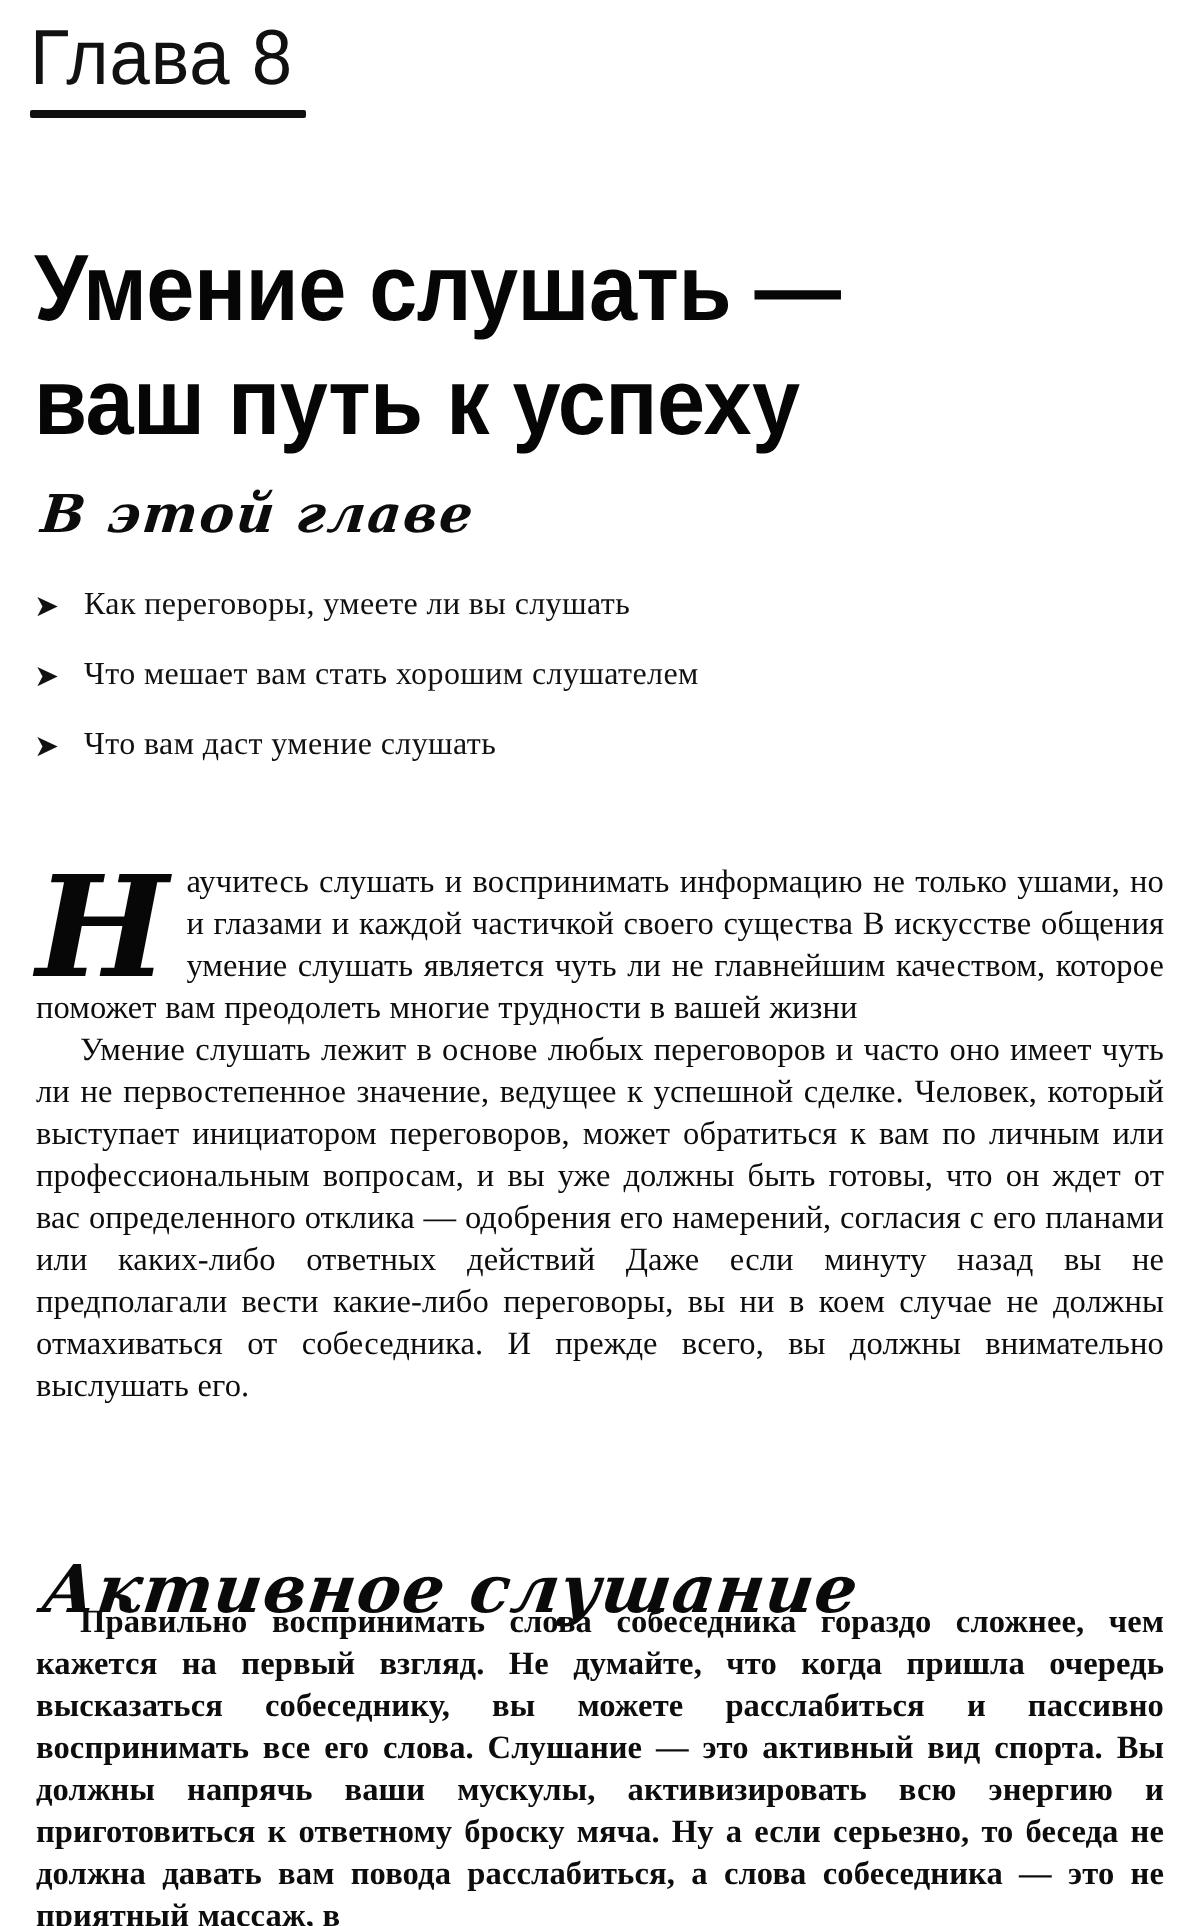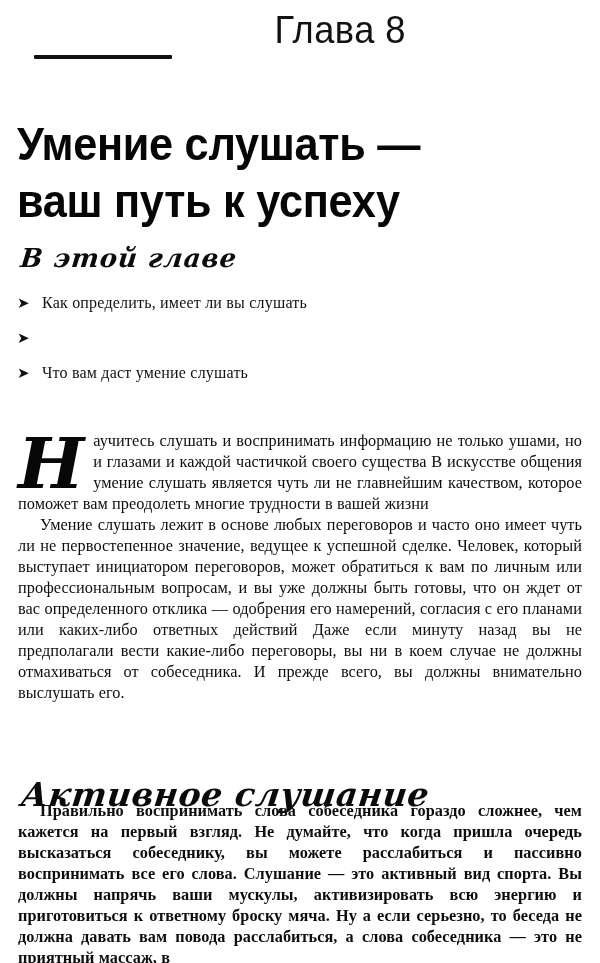--- a/index.html
+++ b/index.html
@@ -22,24 +22,23 @@
     position: absolute;
     inset: 0;
     width: 600px;
     height: 963px;
     overflow: hidden;
   }
 
   
   .chapter-label-block {
     position: absolute;
-    left: 34px;
+    left: 15px;
     top: 8px;
     width: 400px;
-    text-align: right;
   }
   .chapter-label {
     font-family: "Liberation Sans Narrow", "Liberation Sans", "DejaVu Sans Condensed", sans-serif;
     font-size: 39px;
     line-height: 44px;
     font-weight: 400;
     letter-spacing: 0.5px;
     color: #111;
     transform: scaleX(0.93);
     transform-origin: left center;
@@ -199,24 +198,25 @@
   <h1 class="chapter-title">
     <span class="tline">Умение слушать —</span>
     <span class="tline">ваш путь к успеху</span>
   </h1>
 
   <div class="inchapter-heading">В этой главе</div>
 
   <ul class="bullet-list" style="list-style:none;margin:0;padding:0;">
     <li class="bullet-item">
       <span class="bullet-arrow">➤</span>
-      <span class="bullet-text">Как определить, имеет ли вы слушать</span>
+      <span class="bullet-text">Как переговоры, умеете ли вы слушать</span>
     </li>
     <li class="bullet-item">
       <span class="bullet-arrow">➤</span>
+      <span class="bullet-text">Что мешает вам стать хорошим слушателем</span>
     </li>
     <li class="bullet-item">
       <span class="bullet-arrow">➤</span>
       <span class="bullet-text">Что вам даст умение слушать</span>
     </li>
   </ul>
 
   <div class="body-block">
     <p class="para dropcap-para">
       <span class="dropcap">Н</span><span>аучитесь слушать и воспринимать информацию не только ушами, но и глазами и каждой частичкой своего существа В искусстве общения умение слушать является чуть ли не главнейшим качеством, которое поможет вам преодолеть многие трудности в вашей жизни</span>

